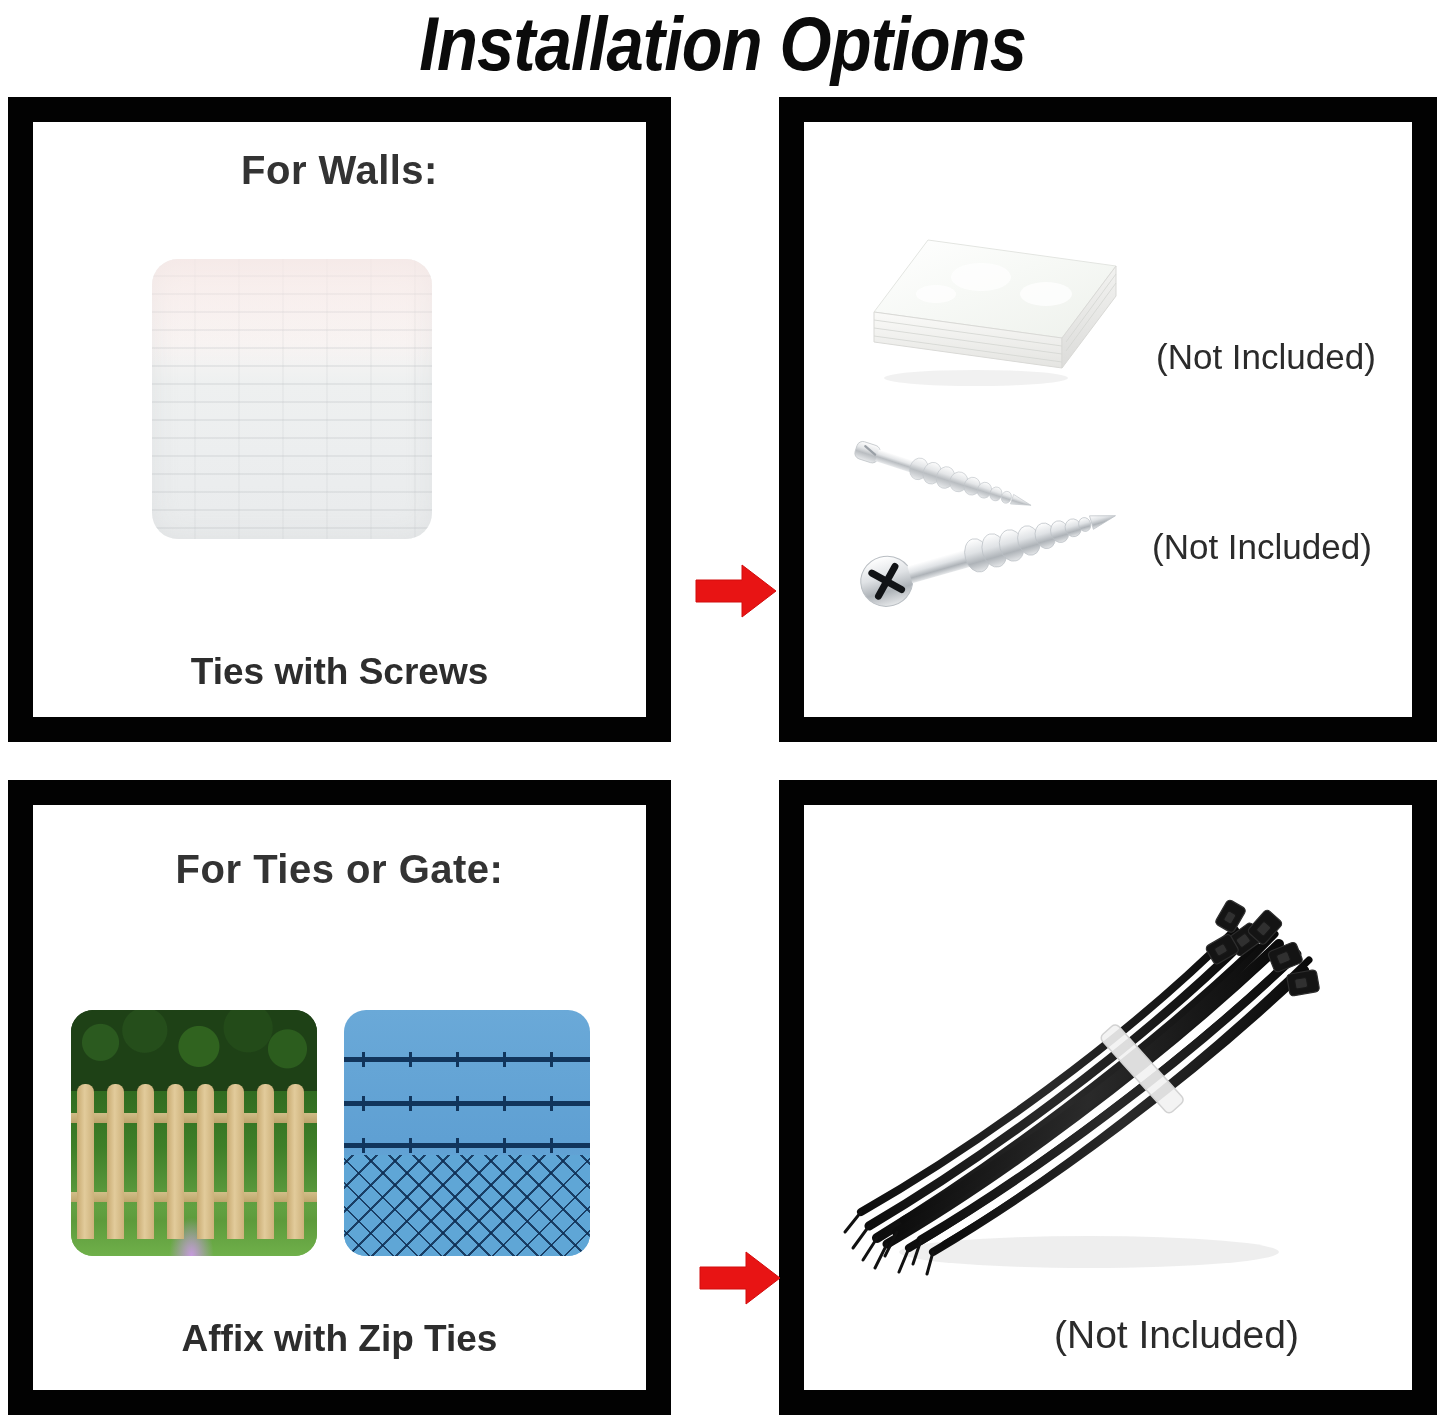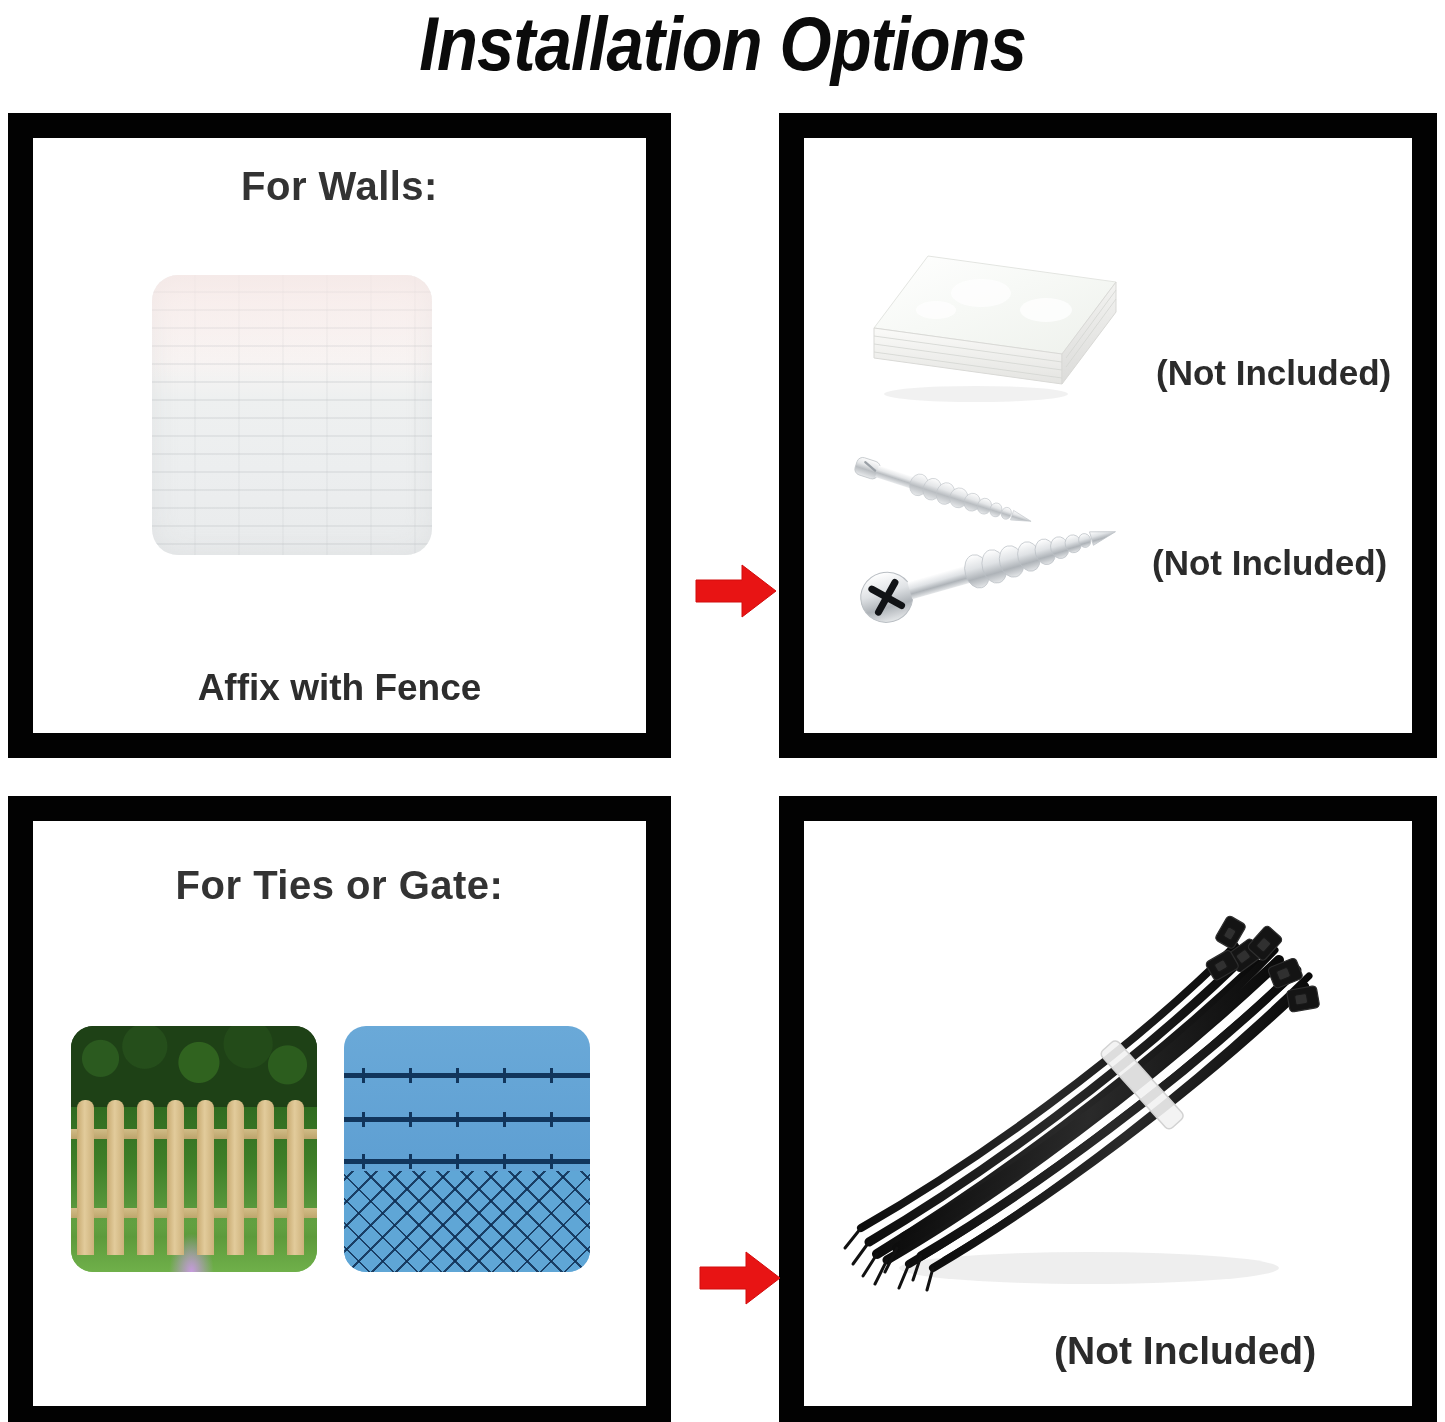--- a/index.html
+++ b/index.html
@@ -44,21 +44,20 @@
     left: 8px;
     top: 97px;
     width: 1429px;
     height: 1318px;
   }
   .panel {
     position: absolute;
     background: #be185d;
     border: 25px solid #020202;
     box-sizing: border-box;
-    margin-top: 16px;
   }
   .panel-tl { left: 0px;   top: 0px;   width: 663px; height: 645px; }
   .panel-tr { left: 771px; top: 0px;   width: 658px; height: 645px; }
   .panel-bl { left: 0px;   top: 683px; width: 663px; height: 635px; }
   .panel-br { left: 771px; top: 683px; width: 658px; height: 635px; }
 
   .panel-inner {
     position: relative;
     width: 100%;
     height: 100%;
@@ -87,21 +86,21 @@
     font-weight: 700;
     color: #2d2d2d;
     line-height: 1.28;
   }
   .caption-walls { bottom: 22px; }
   .caption-fence { bottom: 28px; }
 
   .not-included {
     position: absolute;
     font-size: 35px;
-    font-weight: 700;
+    font-weight: 400;
     color: #2b2b2b;
     white-space: nowrap;
   }
   .ni-tape   { left: 352px; top: 215px; }
   .ni-screw  { left: 348px; top: 405px; }
   .ni-zip    { left: 250px; top: 508px; font-size: 39px; }
 
   
   .arrow {
     position: absolute;
@@ -294,21 +293,21 @@
 
       <div class="panel-heading heading-walls">For Walls:</div>
 
       <div class="wall-swatch">
         <div class="brick-lines"></div>
         <div class="brick-verticals"></div>
         <div class="brick-warm"></div>
       </div>
 
       <div class="caption caption-walls">
-        <div>Affix with Fence</div>
+        <div>Ties with Screws</div>
       </div>
 
     </div>
   </div>
 
   <div class="panel panel-tr">
     <div class="panel-inner">
 
       <div class="tape-stack">
         <svg viewBox="0 0 260 160" width="260" height="160">
@@ -440,20 +439,21 @@
 
       <div class="fence-photo fence-chain">
         <div class="chain-bg"></div>
         <div class="barb-wire" style="top:19%"></div>
         <div class="barb-wire" style="top:37%"></div>
         <div class="barb-wire" style="top:54%"></div>
         <div class="chain-rail" style="top:62%"></div>
         <div class="chain-mesh"></div>
       </div>
 
+      <div class="caption caption-fence">Affix with Zip Ties</div>
 
     </div>
   </div>
 
   <div class="panel panel-br">
     <div class="panel-inner">
 
       <div class="zipties">
         <svg viewBox="0 0 500 430" width="500" height="430">
           <defs>

